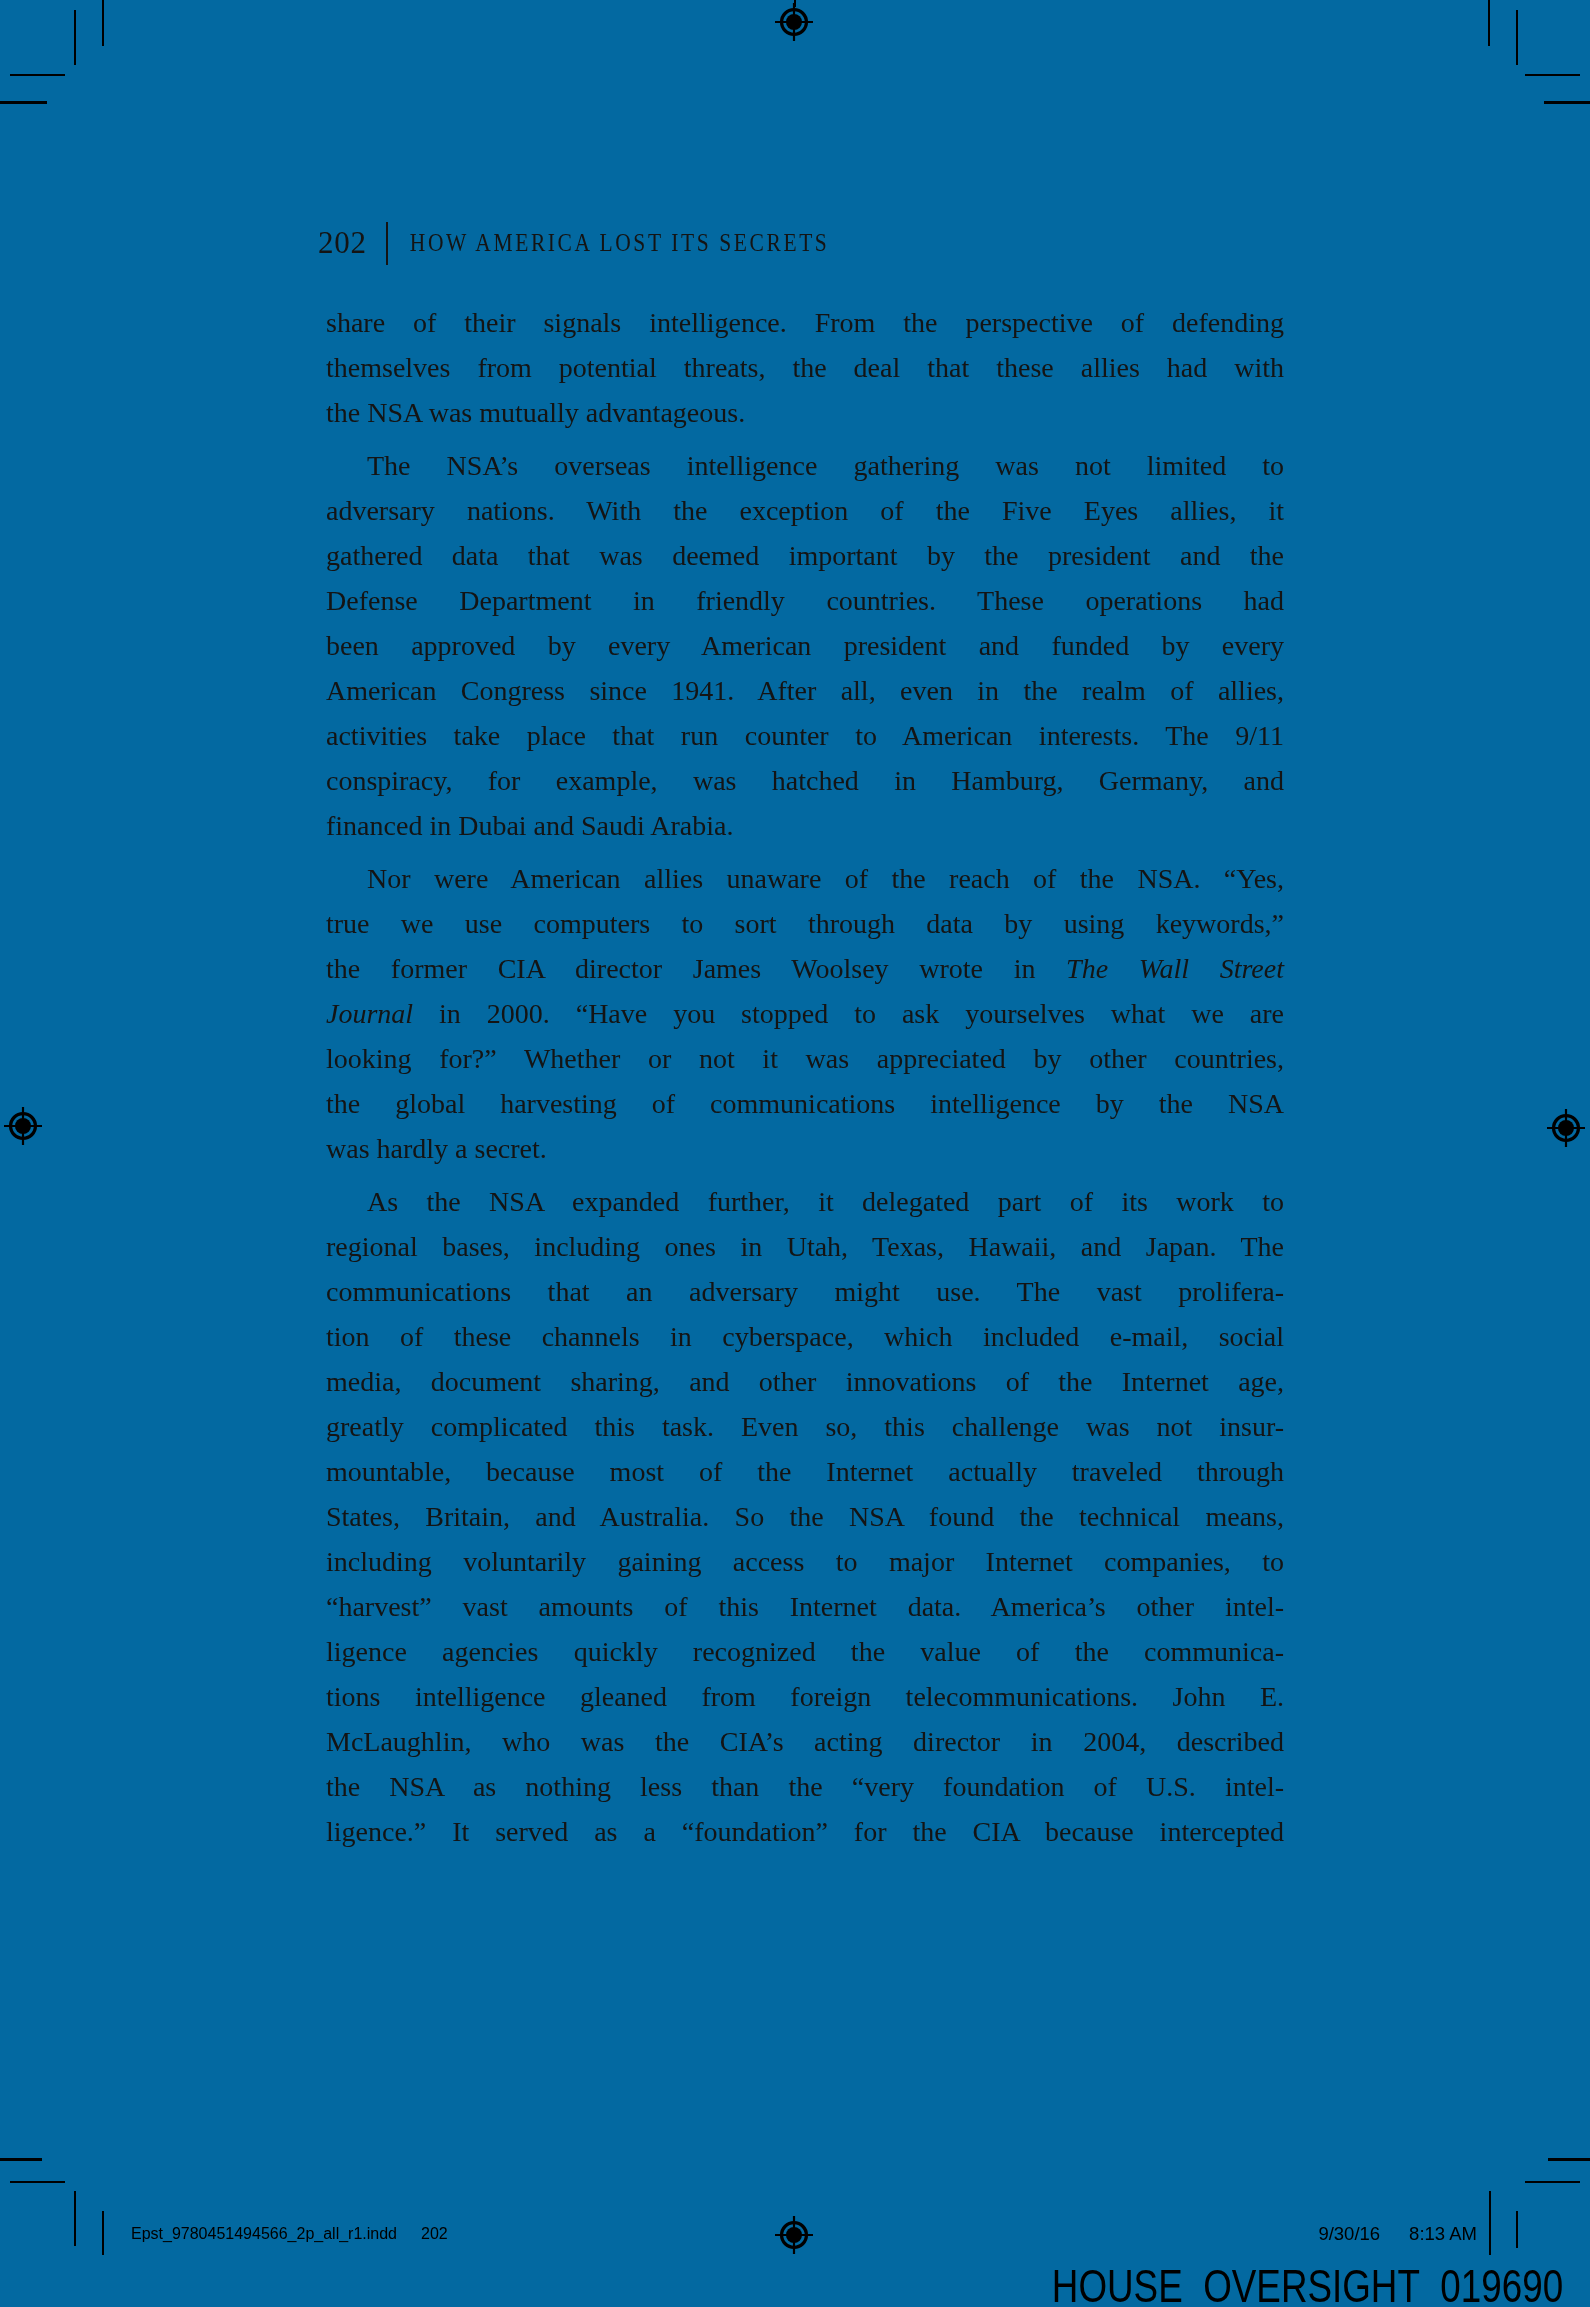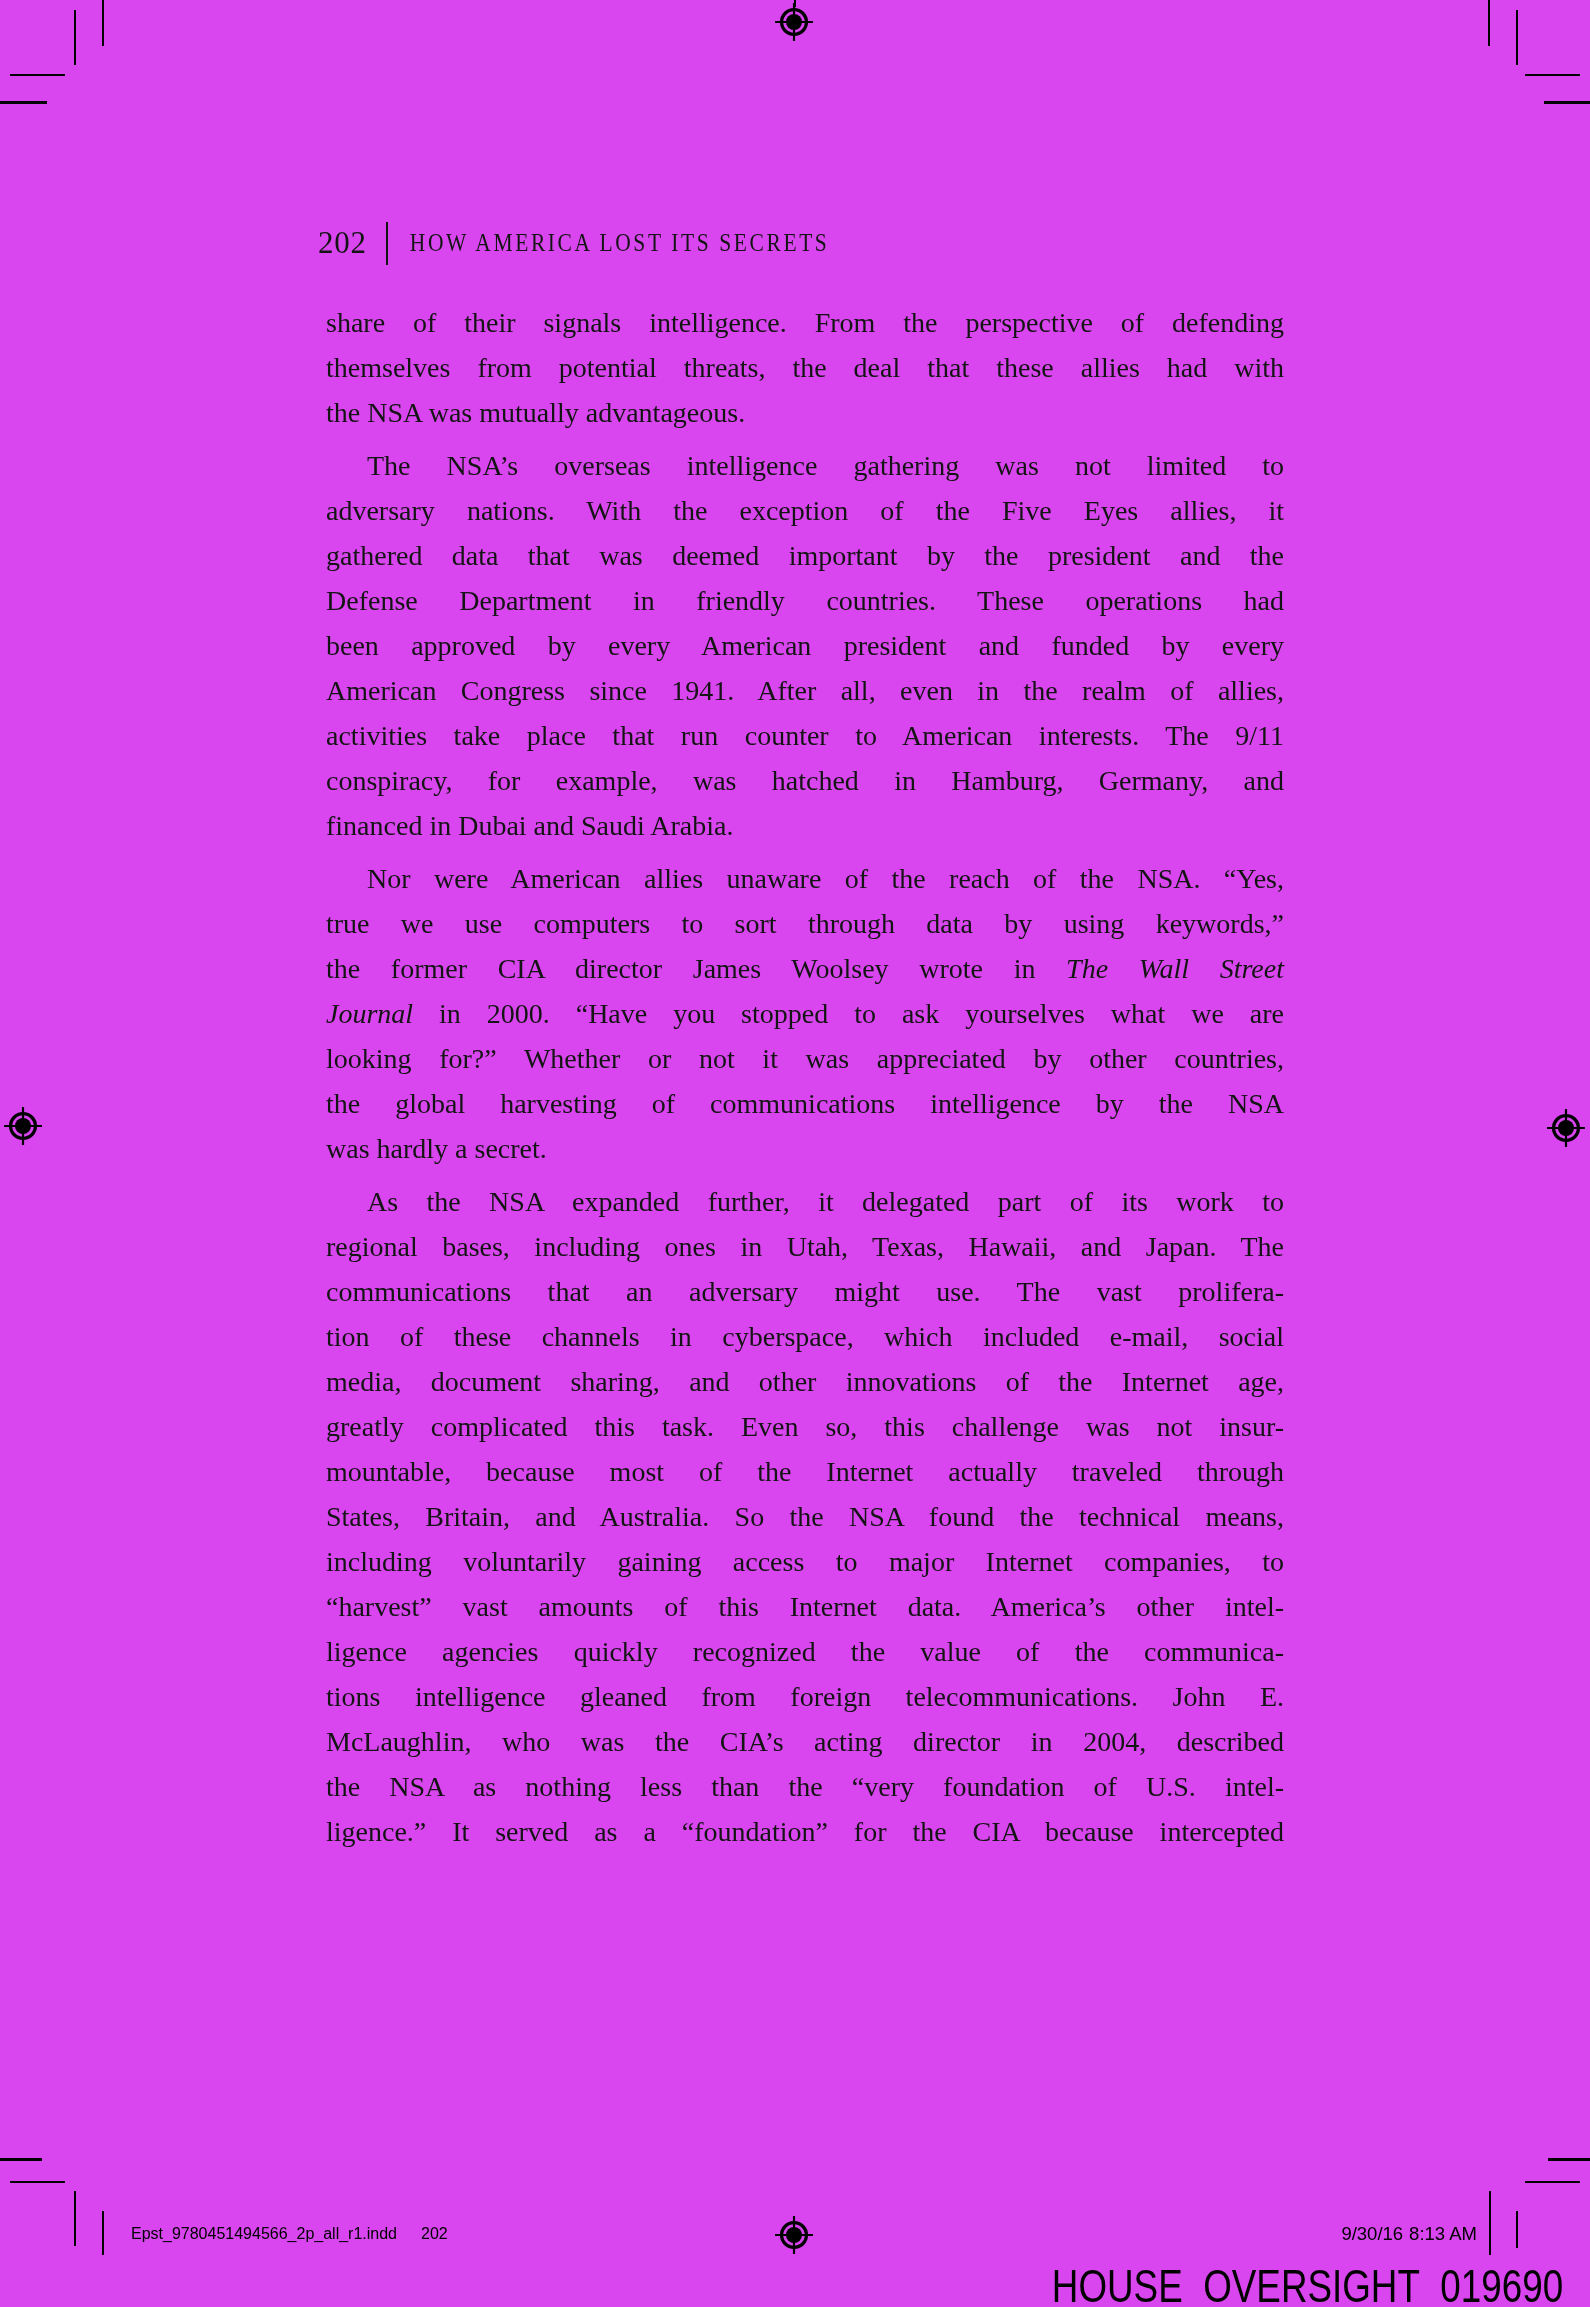--- a/index.html
+++ b/index.html
@@ -1,20 +1,20 @@
 <!DOCTYPE html>
 <html style="font-size:12px"><head>
 <meta charset="utf-8">
 <style>
   html, body { margin: 0; padding: 0; background: #ffffff; }
   .page {
     position: relative;
     width: 1590px;
     height: 2307px;
-    background: #d946ef;
+    background: #0369a1;
     font-family: "Liberation Serif", serif;
     color: #141414;
     overflow: hidden;
   }
 
   
   .mark { position: absolute; background: #000; }
 
   
   .reg { position: absolute; width: 38px; height: 38px; }
@@ -87,21 +87,21 @@
   .footer-right {
     position: absolute;
     right: 113px;
     top: 2225px;
     font-family: "Liberation Sans", sans-serif;
     font-size: 18.5px;
     line-height: 18.5px;
     color: #000;
     white-space: nowrap;
   }
-  .footer-right .ftime { margin-left: 6px; }
+  .footer-right .ftime { margin-left: 29px; }
 
   
   .watermark {
     position: absolute;
     right: 27px;
     top: 2263px;
     font-family: "Liberation Sans", sans-serif;
     font-size: 46px;
     line-height: 46px;
     color: #000;

